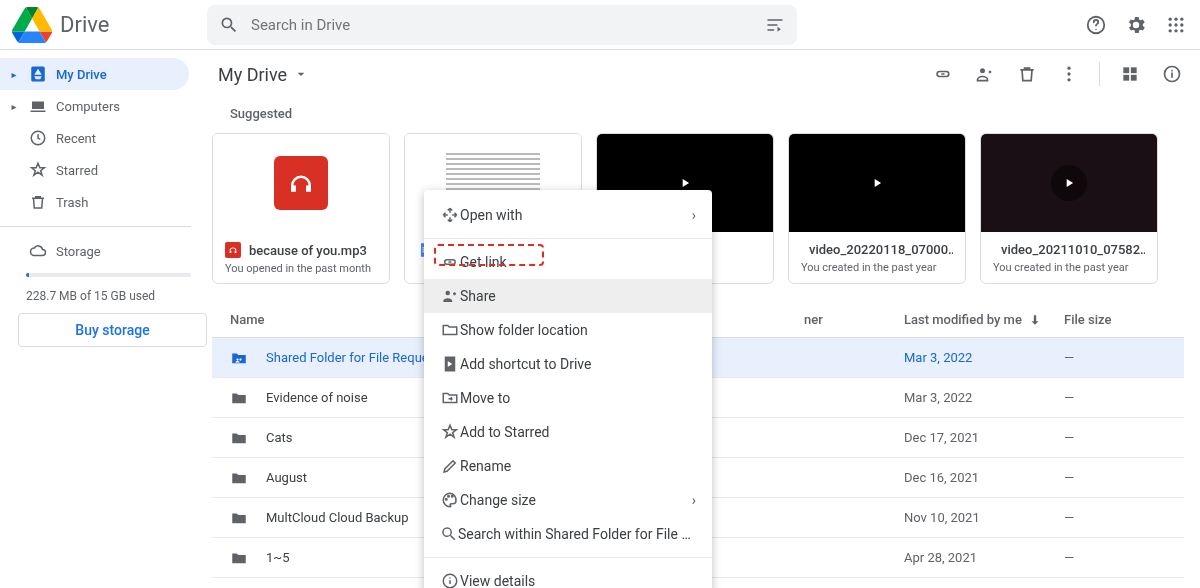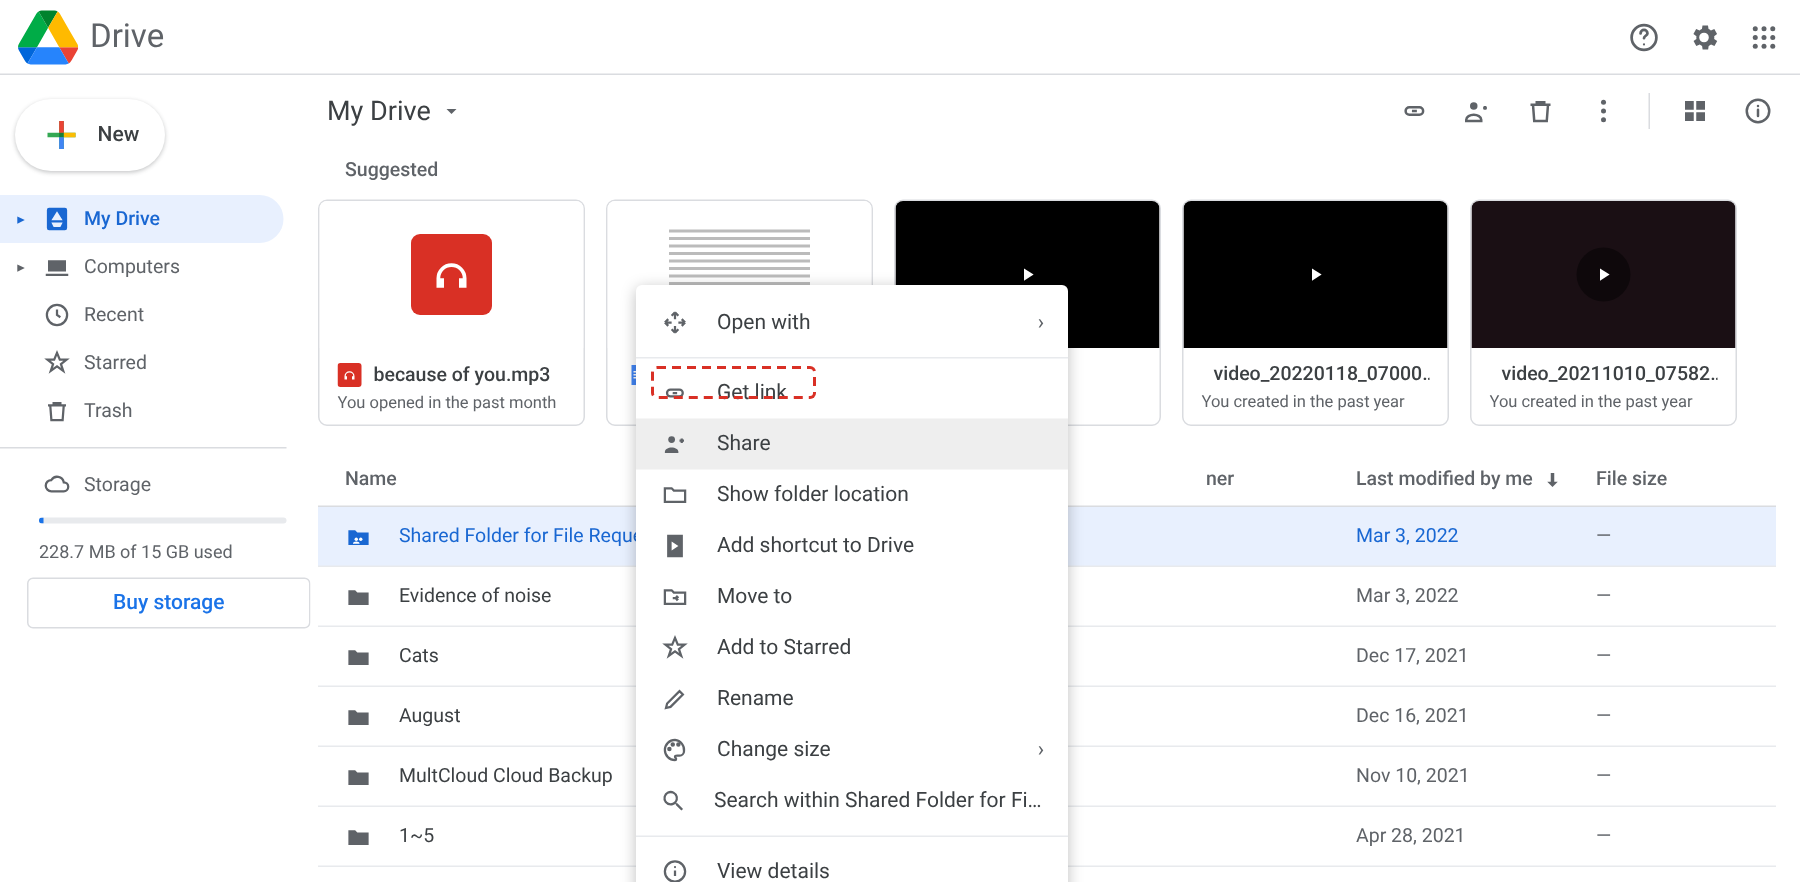--- a/index.html
+++ b/index.html
@@ -45,21 +45,21 @@
 .col-name { flex:1; }
 .col-mod { width:160px; display:flex; align-items:center; gap:6px; }
 .col-size { width:120px; }
 .row { display:flex; align-items:center; height:40px; border-bottom:1px solid #e8eaed; padding-left:18px; font-size:13px; color:#3c4043; cursor:pointer; }
 .row .file-ic { width:20px; margin-right:16px; color:#5f6368; display:flex; }
 .row.selected { background:#e8f0fe; color:#1967d2; }
 .row.selected .col-mod { color:#1967d2; }
 .row .col-mod { color:#5f6368; }
 .row .col-size { color:#5f6368; }
 .context-menu { position:absolute; left:424px; top:190px; width:288px; background:#fff; border-radius:4px; box-shadow:0 2px 10px rgba(0,0,0,.25); padding:8px 0; z-index:50; }
-.menu-row { height:34px; display:flex; align-items:center; padding:0 16px; gap:18px; font-size:14px; color:#3c4043; cursor:pointer; position:relative;text-align:center; }
+.menu-row { height:34px; display:flex; align-items:center; padding:0 16px; font-size:14px; color:#3c4043; cursor:pointer; position:relative;text-align:center; }
 .menu-row.hl { background:#eeeeee; }
 .menu-row .mi { width:20px; display:flex; justify-content:center; color:#5f6368; }
 .menu-sep { height:1px; background:#e8eaed; margin:6px 0; }
 .menu-row .chev { margin-left:auto; color:#5f6368; }
 .red-box { position:absolute; left:434px; top:244px; width:110px; height:22px; border:2px dashed #d93025; border-radius:4px; z-index:60; pointer-events:none; }
 .red-square { width:54px; height:54px; background:#d93025; border-radius:6px; display:flex; align-items:center; justify-content:center; }
 .mini-square { width:16px; height:16px; background:#d93025; border-radius:2px; display:flex; align-items:center; justify-content:center; }
 .video-ic { width:16px; height:12px; background:#d93025; border-radius:1px; position:relative; }
 .video-ic::before { content:""; position:absolute; left:2px; top:2px; width:3px; height:3px; background:#fff; border-radius:50%; }
 .video-ic::after { content:""; position:absolute; right:2px; top:2px; width:3px; height:3px; background:#fff; border-radius:50%; }
@@ -76,20 +76,29 @@
       <svg width="40" height="40" viewBox="0 0 87 78">
           <path d="M6.6 66.85l3.85 6.65c.8 1.4 1.95 2.5 3.3 3.3L27.5 53H0c0 1.55.4 3.1 1.2 4.5z" fill="#0066da"></path>
           <path d="M43.65 25L29.9 1.2c-1.35.8-2.5 1.9-3.3 3.3L1.2 48.5C.4 49.9 0 51.45 0 53h27.5z" fill="#00ac47"></path>
           <path d="M73.55 76.8c1.35-.8 2.5-1.9 3.3-3.3l1.6-2.75 7.65-13.25c.8-1.4 1.2-2.95 1.2-4.5H59.8z" fill="#ea4335"></path>
           <path d="M43.65 25L57.4 1.2C56.05.4 54.5 0 52.95 0H34.35c-1.55 0-3.1.45-4.45 1.2z" fill="#00832d"></path>
           <path d="M59.8 53H27.5L13.75 76.8c1.35.8 2.9 1.2 4.45 1.2h50.9c1.55 0 3.1-.45 4.45-1.2z" fill="#2684fc"></path>
           <path d="M73.4 26.5L60.75 4.5c-.8-1.4-1.95-2.5-3.3-3.3L43.65 25 59.8 53h27.45c0-1.55-.4-3.1-1.2-4.5z" fill="#ffba00"></path>
         </svg>
       <span class="product-name">Drive</span>
     </div>
+    <div class="search">
+      <svg viewBox="0 0 24 24" width="20" height="20" fill="#5f6368">
+          <path d="M15.5 14h-.79l-.28-.27A6.471 6.471 0 0016 9.5 6.5 6.5 0 109.5 16c1.61 0 3.09-.59 4.23-1.57l.27.28v.79l5 4.99L20.49 19l-4.99-5zm-6 0C7.01 14 5 11.99 5 9.5S7.01 5 9.5 5 14 7.01 14 9.5 11.99 14 9.5 14z"></path>
+        </svg>
+      <input class="search-text" placeholder="Search in Drive" style="">
+      <svg viewBox="0 0 24 24" width="20" height="20" fill="#5f6368">
+          <path d="M3 17h8v2H3zm0-6h12v2H3zm0-6h18v2H3zm16 12l-4-3v6z"></path>
+        </svg>
+    </div>
     <div class="header-icons">
       <div class="icon-btn">
           <svg viewBox="0 0 24 24" width="22" height="22" fill="none" stroke="#5f6368" stroke-width="2">
             <circle cx="12" cy="12" r="9"></circle>
             <path d="M9.5 9a2.5 2.5 0 015 0c0 1.5-2.5 2-2.5 3.5" stroke-linecap="round"></path>
             <circle cx="12" cy="17" r=".8" fill="#5f6368" stroke="none"></circle>
           </svg>
         </div>
       <div class="icon-btn">
           <svg viewBox="0 0 24 24" width="22" height="22" fill="#5f6368">
@@ -109,30 +118,20 @@
             <circle cx="19" cy="19" r="2"></circle>
           </svg>
         </div>
     </div>
   </div>
   <div class="divider"></div>
 
   <div class="body">
 
     <div class="sidebar">
-      <div class="new-btn">
-        <svg width="28" height="28" viewBox="0 0 36 36">
-            <path d="M16 16V6h4v10h10v4H20v10h-4V20H6v-4z" fill="#34a853"></path>
-            <path d="M16 16h4v4h-4z" fill="#188038"></path>
-            <path d="M20 16V6h-4v10" fill="#ea4335"></path>
-            <path d="M20 20h10v-4H20" fill="#fbbc04"></path>
-            <path d="M16 20v10h4V20" fill="#4285f4"></path>
-          </svg>
-        <span>New</span>
-      </div>
       <div class="nav-item active">
         <span class="expand">▸</span>
         <span class="nav-ic">
             <svg width="18" height="18" viewBox="0 0 24 24" fill="#1967d2">
               <path d="M19 2H5a2 2 0 00-2 2v16a2 2 0 002 2h14a2 2 0 002-2V4a2 2 0 00-2-2zm-7 3l5 8H7l5-8zm-5 10h10l-2 4H9l-2-4z"></path>
             </svg>
           </span>
         <span>My Drive</span>
       </div>
       <div class="nav-item">

